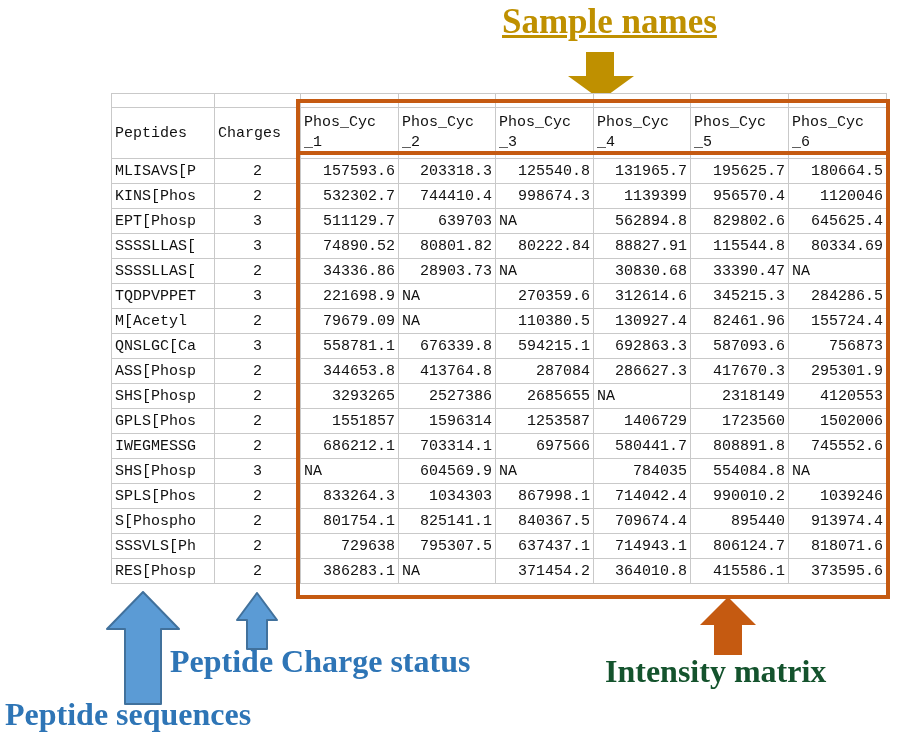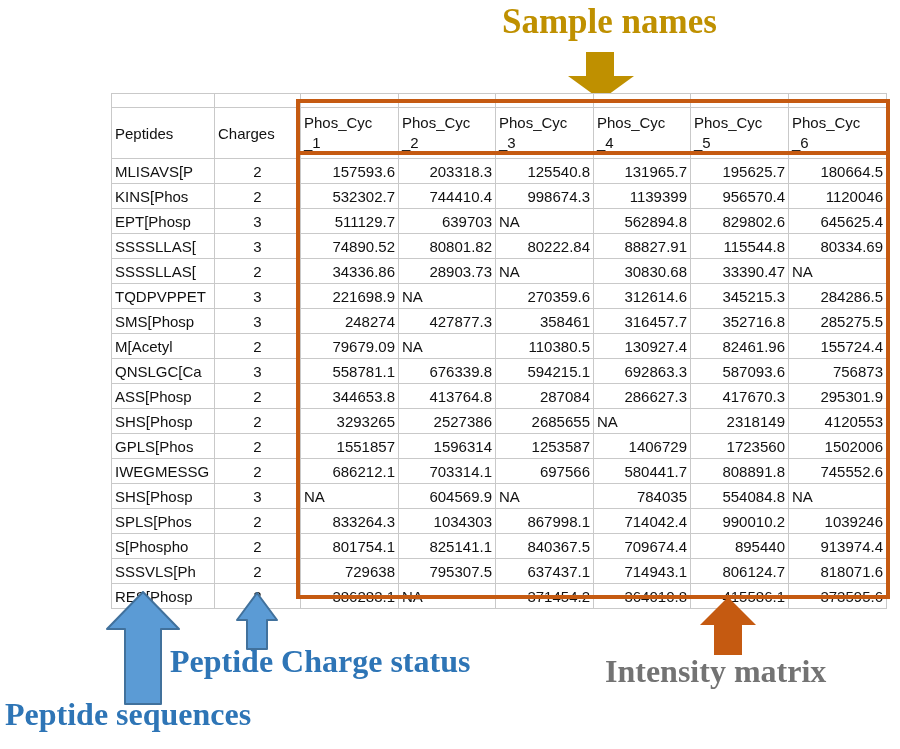--- a/index.html
+++ b/index.html
@@ -2,21 +2,21 @@
 <html><head>
 <meta charset="utf-8">
 <style>
   html,body{margin:0;padding:0;background:#fff;}
   .stage{position:relative;width:900px;height:749px;background:#fff;overflow:hidden;
          font-family:"Liberation Sans",sans-serif;}
 
   
   .sheet{position:absolute;left:111px;top:93px;}
   table.grid{border-collapse:collapse;table-layout:fixed;
-             font-family:Liberation Sans, sans-serif;font-size:15px;color:#111;}
+             font-family:Liberation Mono, monospace;font-size:15px;color:#111;}
   table.grid td,table.grid th{border:1px solid #c9c9c9;overflow:hidden;white-space:nowrap;
              padding:0 3px;font-weight:normal;background:#fff;}
   tr.spacer td{height:13px;padding:0;}
   tr.hdr th{height:50px;vertical-align:middle;text-align:left;}
   th.blue{background:#9DC3E6;}
   th.yellow{background:#FFFF00;vertical-align:top;padding-top:4px;line-height:20px;}
   th.yellow div{text-align:left;}
   td.pep{text-align:left;height:24px;}
   td.chg{text-align:center;}
   td.val{text-align:right;}
@@ -25,24 +25,24 @@
 
   
   .matrix-frame{position:absolute;left:296px;top:99px;width:594px;height:500px;
                 border:4px solid #C55A11;box-sizing:border-box;pointer-events:none;}
   .matrix-hline{position:absolute;left:300px;top:151px;width:586px;height:4px;
                 background:#C55A11;pointer-events:none;}
 
   
   .ann{position:absolute;font-family:"Liberation Serif","DejaVu Serif",serif;
        font-weight:bold;white-space:nowrap;}
-  .ann.gold{color:#BF9000;font-size:35px;left:502px;top:2px;}
+  .ann.gold{color:#BF9000;font-size:35px;left:502px;top:2px;text-decoration:underline;}
   .ann.blue1{color:#2E75B6;font-size:32px;left:170px;top:643px;}
   .ann.blue2{color:#2E75B6;font-size:32px;left:5px;top:696px;}
-  .ann.orange{color:#737373;font-size:32px;left:605px;top:653px;}
+  .ann.orange{color:#14532d;font-size:32px;left:605px;top:653px;}
   .arrow{position:absolute;}
 </style>
 </head>
 <body>
 
 <div class="stage">
 
   <div class="ann gold">Sample names</div>
   <svg class="arrow" style="left:568px;top:52px;" width="66" height="48" viewBox="0 0 66 48">
     <polygon points="18,0 46,0 46,24 66,24 33,48 0,24 18,24" fill="#BF9000"></polygon>
@@ -155,30 +155,20 @@
             <td class="pep">TQDPVPPET</td>
             <td class="chg">3</td>
             <td class="val">221698.9</td>
             <td class="val na">NA</td>
             <td class="val">270359.6</td>
             <td class="val">312614.6</td>
             <td class="val">345215.3</td>
             <td class="val">284286.5</td>
           </tr>
           <tr>
-            <td class="pep">SMS[Phosp</td>
-            <td class="chg">3</td>
-            <td class="val">248274</td>
-            <td class="val">427877.3</td>
-            <td class="val">358461</td>
-            <td class="val">316457.7</td>
-            <td class="val">352716.8</td>
-            <td class="val">285275.5</td>
-          </tr>
-          <tr>
             <td class="pep">M[Acetyl</td>
             <td class="chg">2</td>
             <td class="val">79679.09</td>
             <td class="val na">NA</td>
             <td class="val">110380.5</td>
             <td class="val">130927.4</td>
             <td class="val">82461.96</td>
             <td class="val">155724.4</td>
           </tr>
           <tr>

